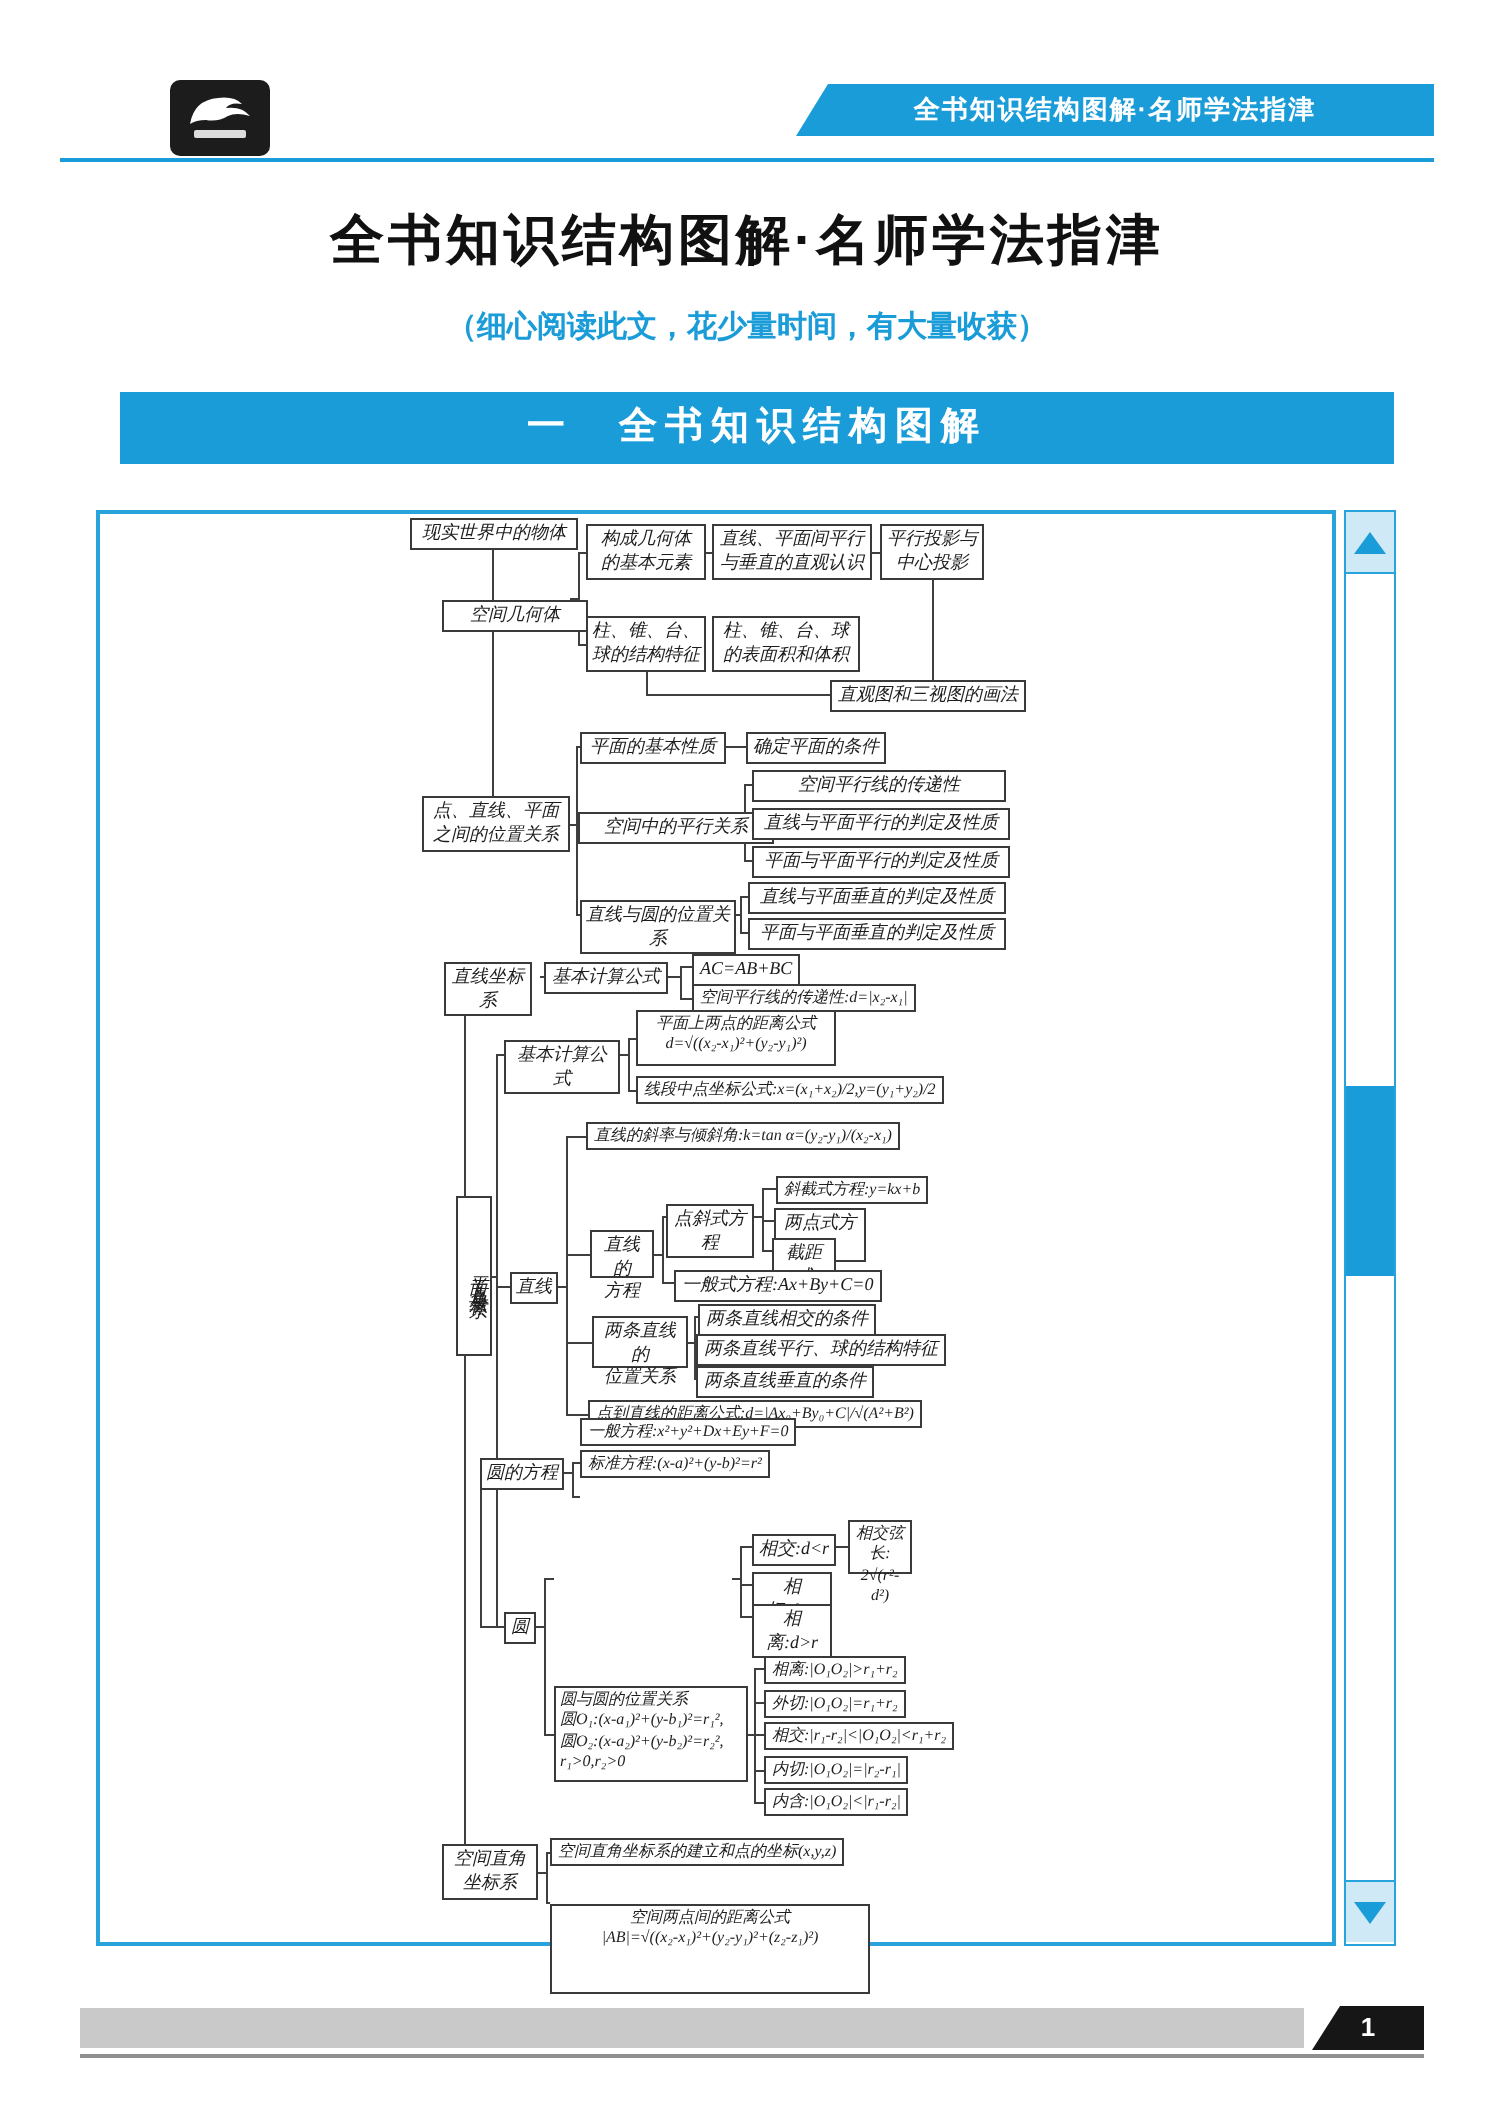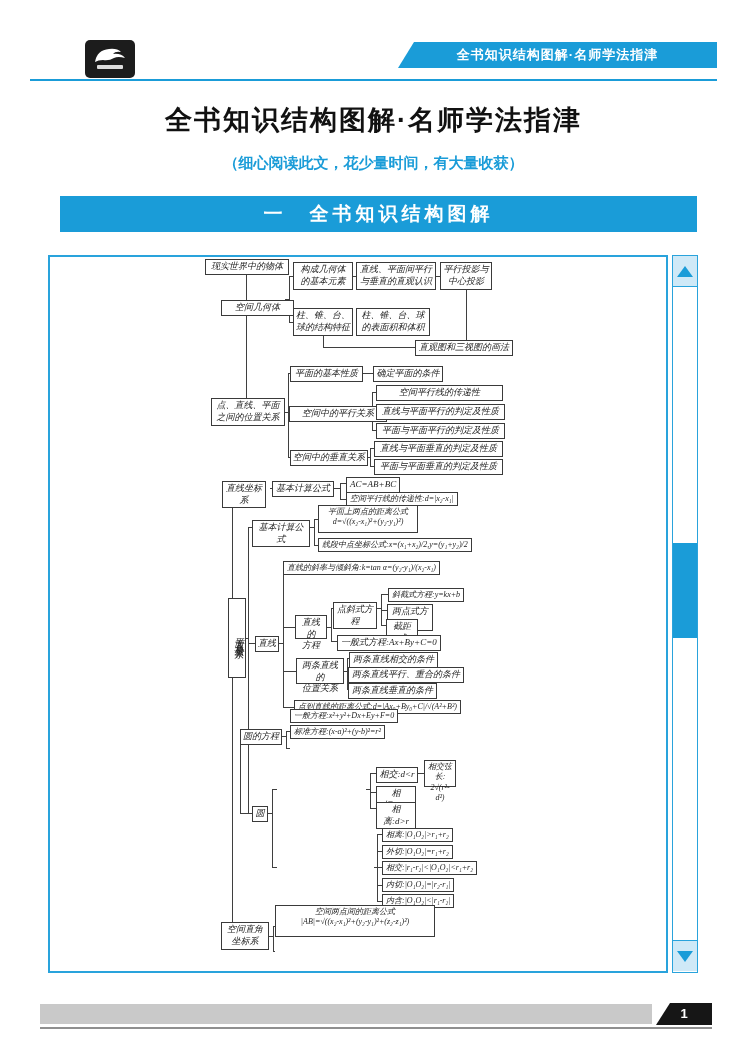--- a/index.html
+++ b/index.html
@@ -171,65 +171,69 @@
 的表面积和体积</div>
   <div class="nbox" style="left:415px;top:340px;width:98px">直观图和三视图的画法</div>
   <div class="nbox" style="left:211px;top:398px;width:74px;height:28px">点、直线、平面
 之间的位置关系</div>
   <div class="nbox" style="left:290px;top:366px;width:73px">平面的基本性质</div>
   <div class="nbox" style="left:373px;top:366px;width:70px">确定平面的条件</div>
   <div class="nbox" style="left:289px;top:406px;width:98px">空间中的平行关系</div>
   <div class="nbox" style="left:376px;top:385px;width:127px">空间平行线的传递性</div>
   <div class="nbox" style="left:376px;top:404px;width:129px">直线与平面平行的判定及性质</div>
   <div class="nbox" style="left:376px;top:423px;width:129px">平面与平面平行的判定及性质</div>
-  <div class="nbox" style="left:290px;top:450px;width:78px">空间中的垂直关系</div>
+  <div class="nbox" style="left:290px;top:450px;width:78px">直线与圆的位置关系</div>
   <div class="nbox" style="left:374px;top:441px;width:129px">直线与平面垂直的判定及性质</div>
   <div class="nbox" style="left:374px;top:459px;width:129px">平面与平面垂直的判定及性质</div>
   <div class="nbox" style="left:222px;top:481px;width:44px">直线坐标系</div>
   <div class="nbox" style="left:272px;top:481px;width:62px">基本计算公式</div>
   <div class="nbox auto" style="left:346px;top:477px">AC=AB+BC</div>
   <div class="nbox auto fsm" style="left:346px;top:492px">空间平行线的传递性:d=|x₂-x₁|</div>
   <div class="nbox vbox" style="left:228px;top:598px;width:18px;height:80px">平面直角坐标系</div>
   <div class="nbox" style="left:252px;top:520px;width:58px">基本计算公式</div>
   <div class="nbox fsm" style="left:318px;top:505px;width:100px;height:28px">平面上两点的距离公式
 d=√((x₂-x₁)²+(y₂-y₁)²)</div>
   <div class="nbox auto fsm" style="left:318px;top:538px">线段中点坐标公式:x=(x₁+x₂)/2,y=(y₁+y₂)/2</div>
   <div class="nbox" style="left:255px;top:636px;width:24px">直线</div>
-  <div class="nbox auto fsm" style="left:283px;top:561px">直线的斜率与倾斜角:k=tan α=(y₂-y₁)/(x₂-x₁)</div>
+  <div class="nbox auto fsm" style="left:293px;top:561px">直线的斜率与倾斜角:k=tan α=(y₂-y₁)/(x₂-x₁)</div>
   <div class="nbox" style="left:295px;top:615px;width:32px;height:24px">直线的
 方程</div>
   <div class="nbox" style="left:333px;top:602px;width:44px">点斜式方程</div>
   <div class="nbox auto fsm" style="left:388px;top:588px">斜截式方程:y=kx+b</div>
   <div class="nbox" style="left:387px;top:604px;width:46px">两点式方程</div>
   <div class="nbox" style="left:386px;top:619px;width:32px">截距式</div>
   <div class="nbox auto" style="left:337px;top:635px">一般式方程:Ax+By+C=0</div>
   <div class="nbox" style="left:296px;top:658px;width:48px;height:26px">两条直线的
 位置关系</div>
   <div class="nbox auto" style="left:349px;top:652px">两条直线相交的条件</div>
-  <div class="nbox auto" style="left:348px;top:667px">两条直线平行、重合的条件</div>
+  <div class="nbox auto" style="left:348px;top:667px">两条直线平行、球的结构特征</div>
   <div class="nbox auto" style="left:348px;top:683px">两条直线垂直的条件</div>
   <div class="nbox auto fsm" style="left:294px;top:700px">点到直线的距离公式:d=|Ax₀+By₀+C|/√(A²+B²)</div>
   <div class="nbox" style="left:252px;top:806px;width:16px">圆</div>
   <div class="nbox" style="left:240px;top:729px;width:42px">圆的方程</div>
   <div class="nbox auto fsm" style="left:290px;top:725px">标准方程:(x-a)²+(y-b)²=r²</div>
   <div class="nbox auto fsm" style="left:290px;top:709px">一般方程:x²+y²+Dx+Ey+F=0</div>
   <div class="nbox" style="left:376px;top:767px;width:42px">相交:d&lt;r</div>
   <div class="nbox fsm" style="left:424px;top:760px;width:32px;height:27px">相交弦长:
 2√(r²-d²)</div>
   <div class="nbox" style="left:376px;top:786px;width:40px">相切:d=r</div>
   <div class="nbox" style="left:376px;top:802px;width:40px">相离:d&gt;r</div>
+  <div class="nbox big fsm" style="left:277px;top:843px;width:97px;height:48px">圆与圆的位置关系
+圆O₁:(x-a₁)²+(y-b₁)²=r₁²,
+圆O₂:(x-a₂)²+(y-b₂)²=r₂²,
+r₁&gt;0,r₂&gt;0</div>
   <div class="nbox auto fsm" style="left:382px;top:828px">相离:|O₁O₂|&gt;r₁+r₂</div>
   <div class="nbox auto fsm" style="left:382px;top:845px">外切:|O₁O₂|=r₁+r₂</div>
   <div class="nbox auto fsm" style="left:382px;top:861px">相交:|r₁-r₂|&lt;|O₁O₂|&lt;r₁+r₂</div>
   <div class="nbox auto fsm" style="left:382px;top:878px">内切:|O₁O₂|=|r₂-r₁|</div>
   <div class="nbox auto fsm" style="left:382px;top:894px">内含:|O₁O₂|&lt;|r₁-r₂|</div>
   <div class="nbox" style="left:221px;top:922px;width:48px;height:28px">空间直角
 坐标系</div>
   <div class="nbox auto fsm" style="left:275px;top:919px">空间直角坐标系的建立和点的坐标(x,y,z)</div>
-  <div class="nbox fsm" style="left:275px;top:905px;width:160px;height:32px">空间两点间的距离公式
+  <div class="nbox fsm" style="left:275px;top:952px;width:160px;height:45px">空间两点间的距离公式
 |AB|=√((x₂-x₁)²+(y₂-y₁)²+(z₂-z₁)²)</div>
 
   <div class="scrollcol">
     <div class="sc-btn sc-up">
       <span class="tri-up"></span>
     </div>
     <div class="sc-thumb"></div>
     <div class="sc-btn sc-down">
       <span class="tri-down"></span>
     </div>

